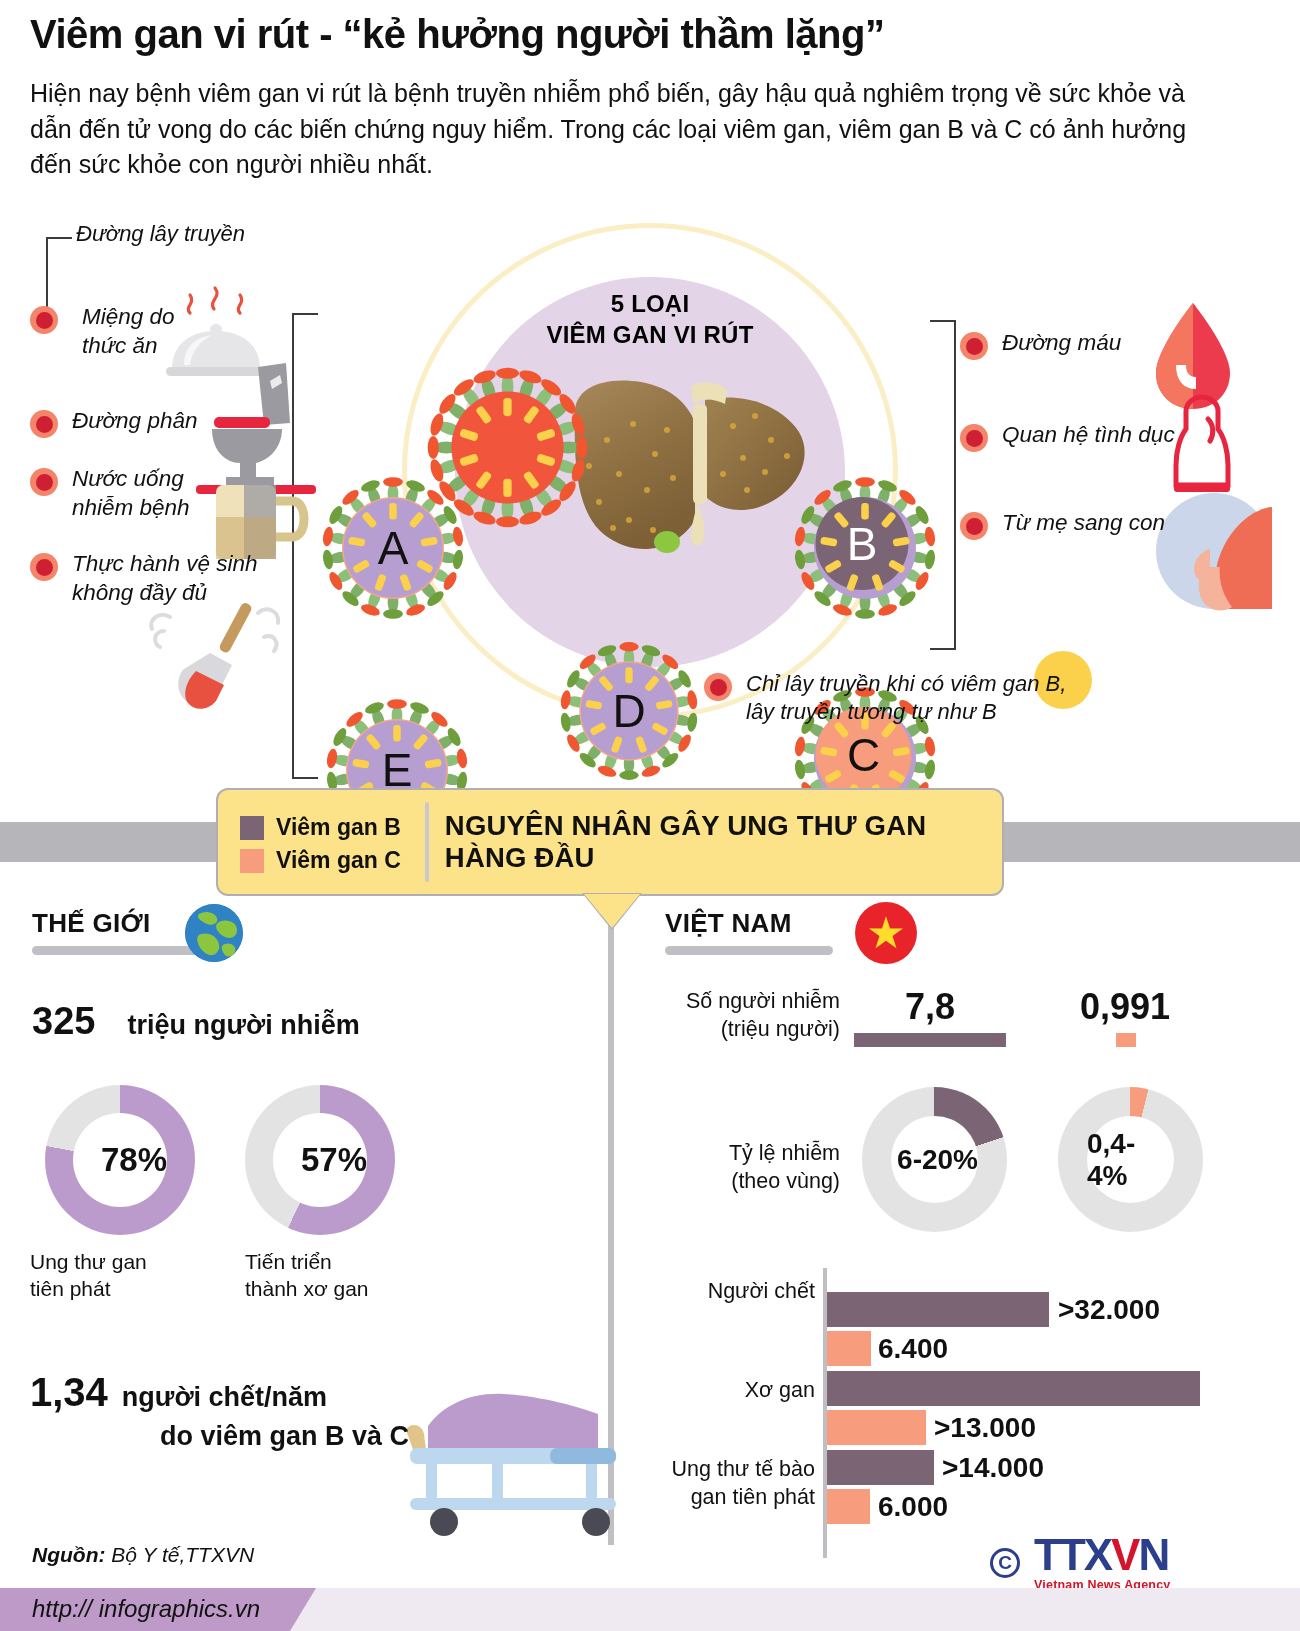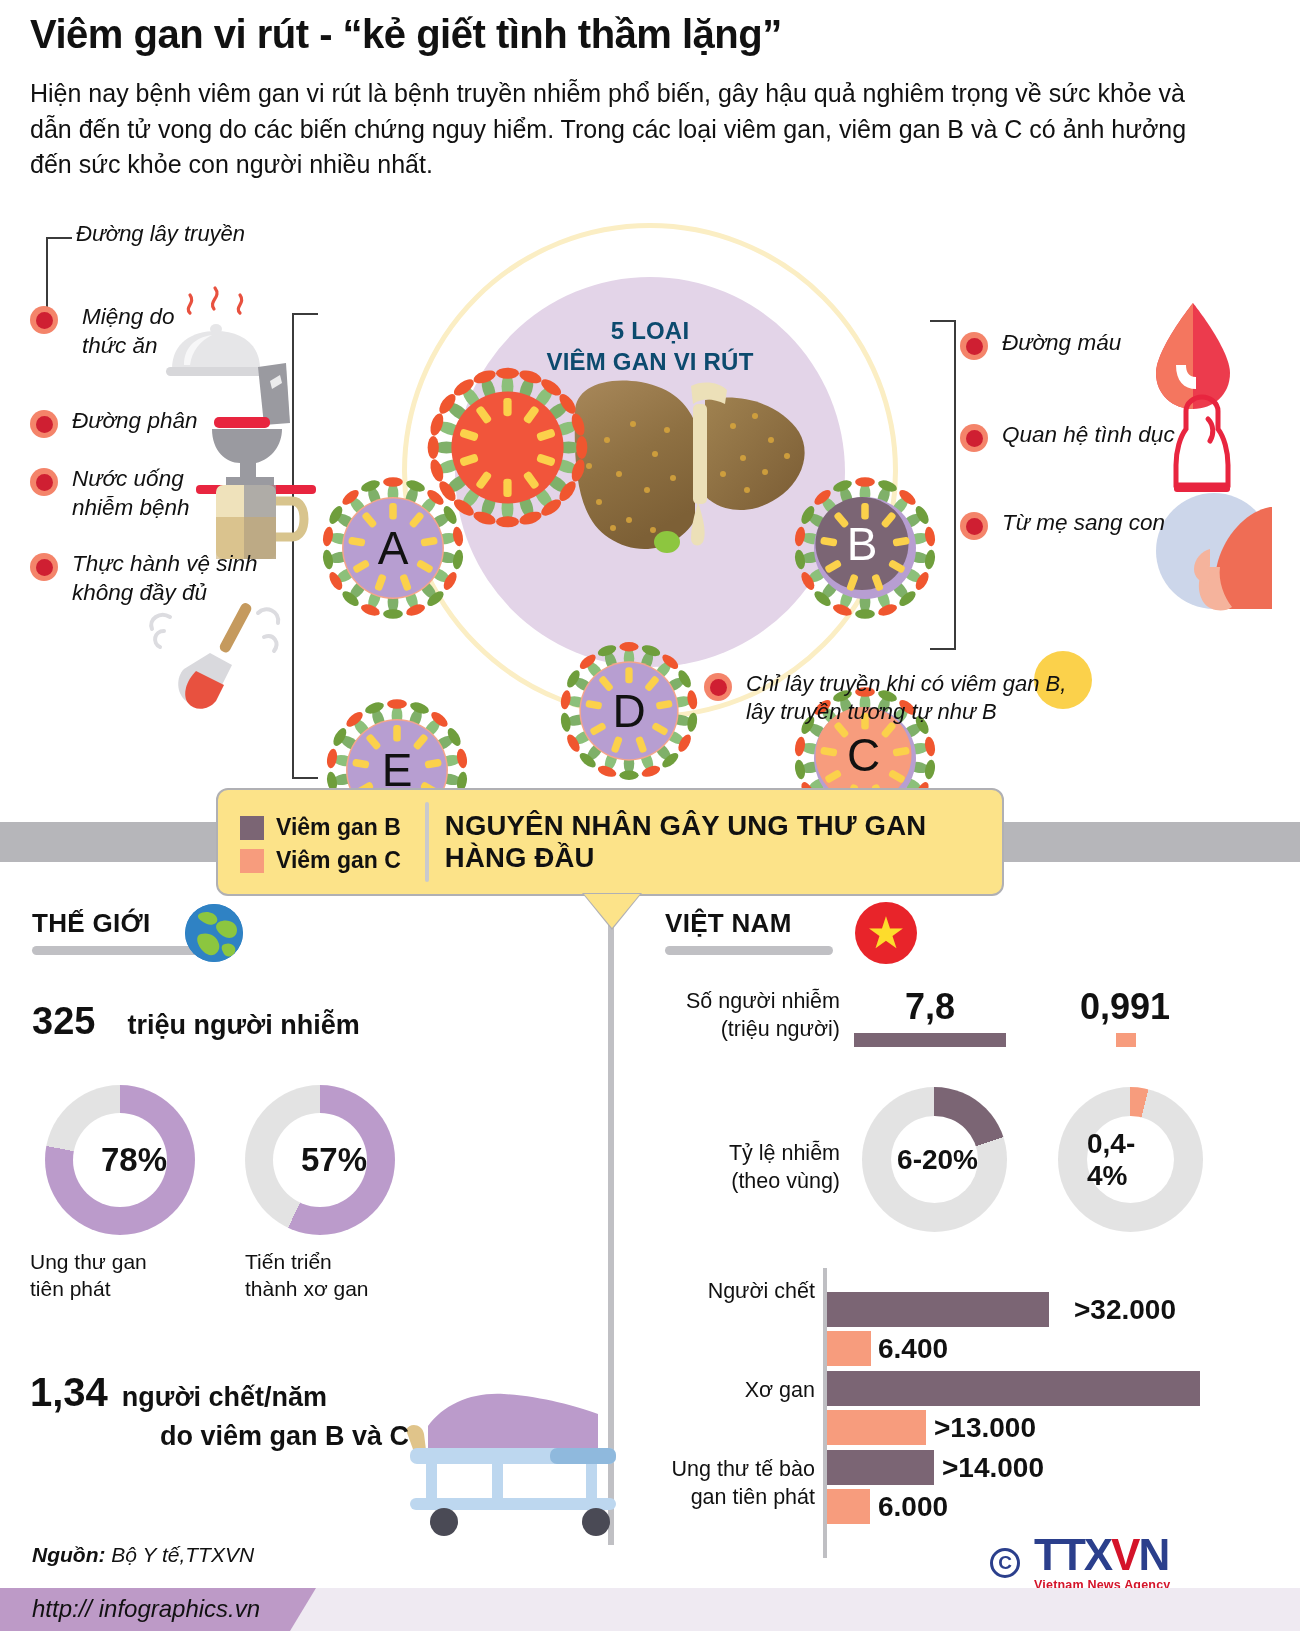--- a/index.html
+++ b/index.html
@@ -29,23 +29,23 @@
     position: absolute; left: 402px; top: 8px;
     width: 496px; height: 496px; border-radius: 50%;
     border: 5px solid #fbeec4;
   }
   .center-disc {
     position: absolute; left: 455px; top: 62px;
     width: 390px; height: 390px; border-radius: 50%;
     background: #e3d4e8;
   }
   .center-title {
-    position: absolute; left: 480px; top: 101px; width: 340px;
+    position: absolute; left: 480px; top: 74px; width: 340px;
     text-align: center; font-size: 24px; font-weight: bold;
-    color: #0c4a6e; line-height: 1.28; letter-spacing: 0.2px;
+    color: #000000; line-height: 1.28; letter-spacing: 0.2px;
   }
 
   
   .liver { position: absolute; left: 555px; top: 155px; width: 260px; height: 200px; }
 
   
   .virus { position: absolute; }
   .virus .spikes { position: absolute; inset: 0; }
   .virus .body {
     position: absolute; border-radius: 50%;
@@ -206,21 +206,21 @@
   #ttxvn-main { font-size: 44px; font-weight: bold; color: #2b3f8c; letter-spacing: -2px; line-height: 1; }
   #ttxvn-main .v { color: #d4142a; }
   #ttxvn-sub { font-size: 12.5px; font-weight: bold; color: #d4142a; text-align: right; margin-top: 1px; letter-spacing: 0.2px; }
 
   .icon-art { position: absolute; }
 </style>
 </head>
 <body>
 
 <div id="header">
-  <div id="title">Viêm gan vi rút - “kẻ giết tình thầm lặng”</div>
+  <div id="title">Viêm gan vi rút - “kẻ hưởng người thầm lặng”</div>
   <div id="intro">Hiện nay bệnh viêm gan vi rút là bệnh truyền nhiễm phổ biến, gây hậu quả nghiêm trọng về sức khỏe và dẫn đến tử vong do các biến chứng nguy hiểm. Trong các loại viêm gan, viêm gan B và C có ảnh hưởng đến sức khỏe con người nhiều nhất.</div>
 </div>
 
 <div id="diagram">
 
   <div class="orbit"></div>
   <div class="center-disc"></div>
 
   <div class="center-title">
     <div>5 LOẠI</div>
@@ -1196,21 +1196,21 @@
     <span class="pct" style="font-size:28px;">0,4-4%</span>
   </div>
 </div>
 
 <div class="chart-axis" style="left:823px; top:1268px; width:4px; height:290px;"></div>
 
 <div class="vn-label" style="left:640px; top:1278px; width:175px;">
   <span>Người chết</span>
 </div>
 <div class="hbar" style="left:827px; top:1292px; width:222px; height:35px; background:#7b6574;"></div>
-<div class="hval" style="left:1058px; top:1294px;margin-left:16px;">&gt;32.000</div>
+<div class="hval" style="left:1058px; top:1294px;">&gt;32.000</div>
 <div class="hbar" style="left:827px; top:1331px; width:44px; height:35px; background:#f79c7d;"></div>
 <div class="hval" style="left:878px; top:1333px;">6.400</div>
 
 <div class="vn-label" style="left:640px; top:1377px; width:175px;">
   <span>Xơ gan</span>
 </div>
 <div class="hbar" style="left:827px; top:1371px; width:373px; height:35px; background:#7b6574;"></div>
 <div class="hval inside" style="left:1063px; top:1373px;">&gt;51.000</div>
 <div class="hbar" style="left:827px; top:1410px; width:99px; height:35px; background:#f79c7d;"></div>
 <div class="hval" style="left:934px; top:1412px;">&gt;13.000</div>

